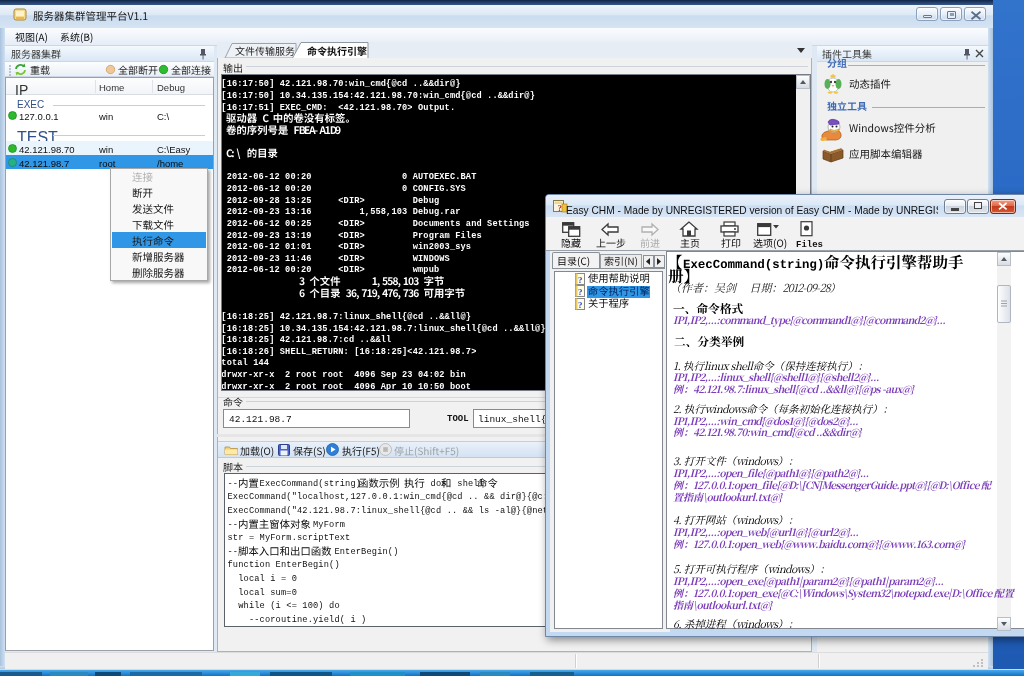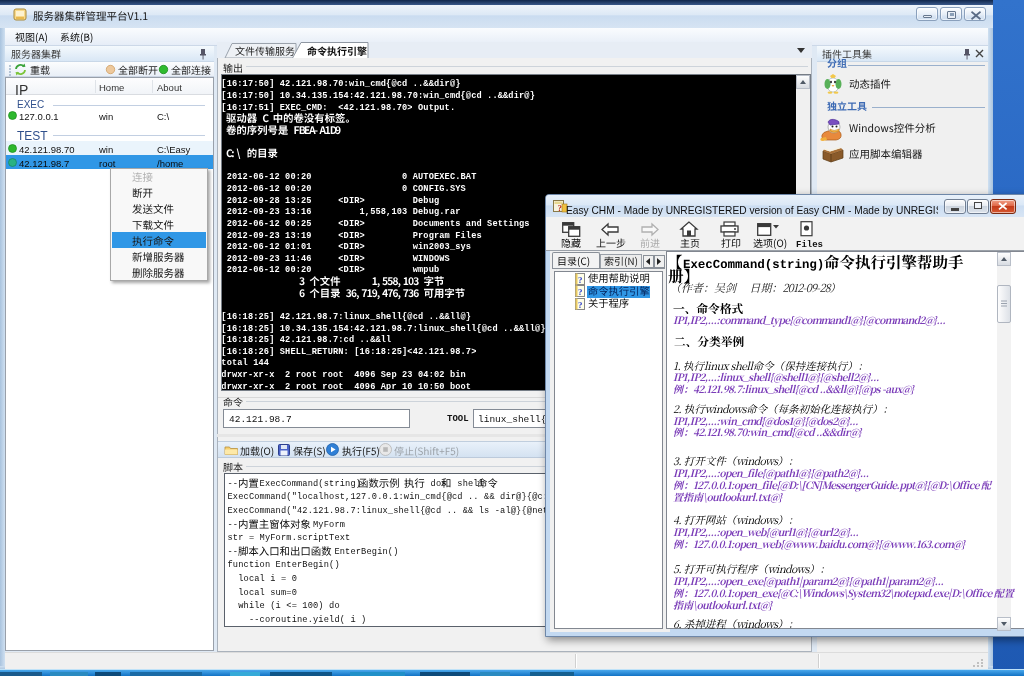--- a/index.html
+++ b/index.html
@@ -457,30 +457,30 @@
       <use href="#g26" x="2000"></use>
       <use href="#g27" x="3000"></use>
     </g>
   </svg>
 <div class="" style="left:5px;top:77px;width:209px;height:574px;background:#fff;border:1px solid #99a0aa"></div>
 <div class="" style="left:6px;top:78px;width:207px;height:17px;background:linear-gradient(180deg,#fdfdfe,#f1f4f8);border-bottom:1px solid #d9dce1"></div>
 <div class="" style="left:95px;top:80px;width:1px;height:13px;background:#dfe3e8"></div>
 <div class="" style="left:152px;top:80px;width:1px;height:13px;background:#dfe3e8"></div>
 <div class="tx" style="left:15px;top:82px;font-size:14px;color:#333">IP</div>
 <div class="tx" style="left:99px;top:82px;font-size:9.5px;color:#333">Home</div>
-<div class="tx" style="left:157px;top:82px;font-size:9.5px;color:#333">About</div>
+<div class="tx" style="left:157px;top:82px;font-size:9.5px;color:#333">Debug</div>
 <div class="tx" style="left:17px;top:99px;font-size:10px;color:#30508c">EXEC</div>
 <div class="" style="left:53px;top:105px;width:152px;height:1px;background:#c2cfe2"></div>
 <svg class="t" style="left:8px;top:111px" width="9" height="9">
     <circle cx="4.5" cy="4.5" r="4" fill="#2db82d" stroke="#1a8a1a" stroke-width="0.7"></circle>
   </svg>
 <div class="tx" style="left:19px;top:111px;font-size:9.5px;color:#111">127.0.0.1</div>
 <div class="tx" style="left:99px;top:111px;font-size:9.5px;color:#111">win</div>
 <div class="tx" style="left:157px;top:111px;font-size:9.5px;color:#111">C:\</div>
-<div class="tx" style="left:17px;top:129px;font-size:12px;color:#30508c">TEST</div>
+<div class="tx" style="left:17px;top:129px;font-size:16px;color:#30508c">TEST</div>
 <div class="" style="left:53px;top:135px;width:152px;height:1px;background:#c2cfe2"></div>
 <div class="" style="left:6px;top:141px;width:207px;height:14px;background:#eaf4fc"></div>
 <svg class="t" style="left:8px;top:144px" width="9" height="9">
     <circle cx="4.5" cy="4.5" r="4" fill="#2db82d" stroke="#1a8a1a" stroke-width="0.7"></circle>
   </svg>
 <div class="tx" style="left:19px;top:144px;font-size:9.5px;color:#111">42.121.98.70</div>
 <div class="tx" style="left:99px;top:144px;font-size:9.5px;color:#111">win</div>
 <div class="tx" style="left:157px;top:144px;font-size:9.5px;color:#111">C:\Easy</div>
 <div class="" style="left:6px;top:155px;width:207px;height:14px;background:#3097e6"></div>
 <svg class="t" style="left:8px;top:158px" width="9" height="9">

